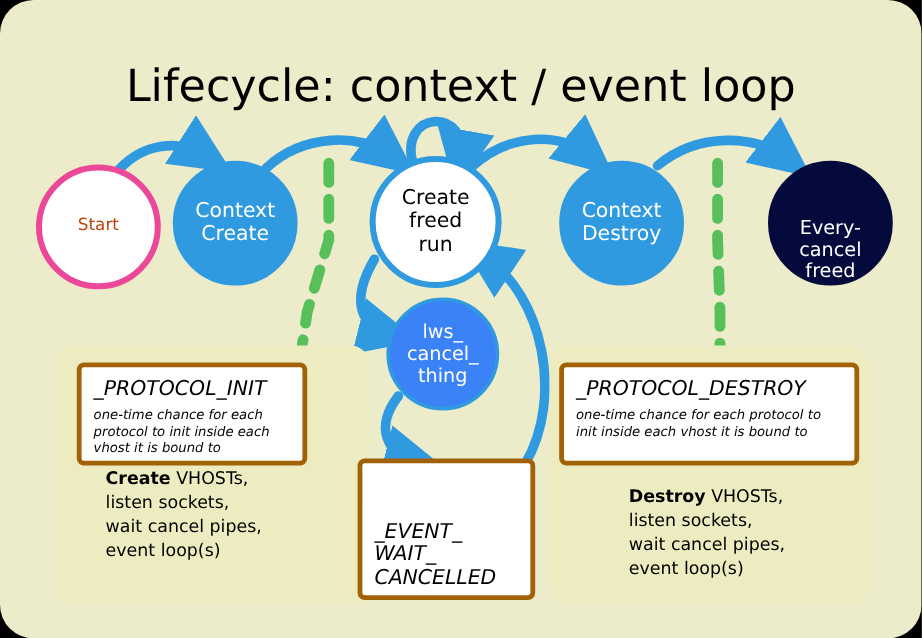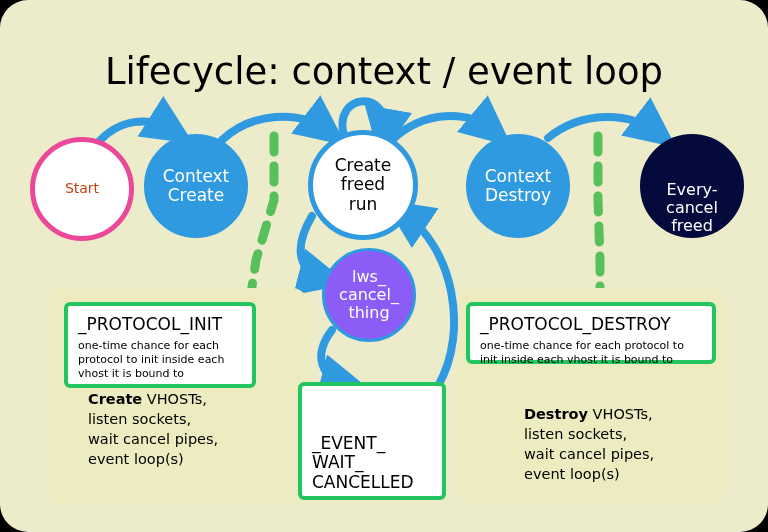--- a/index.html
+++ b/index.html
@@ -7,27 +7,27 @@
   #stage{position:relative;width:768px;height:532px;background:#ececcb;border-radius:28px;overflow:hidden;}
   #svg-layer{position:absolute;left:0;top:0;width:768px;height:532px;}
   .title{position:absolute;left:0;top:18px;width:768px;text-align:center;font-size:37px;color:#000;letter-spacing:0px;margin-top:32px;}
   .node{position:absolute;border-radius:50%;display:flex;align-items:center;justify-content:center;text-align:center;line-height:1.12;}
   .node span{display:block;}
   .n-start{left:30px;top:137px;width:94px;height:94px;background:#ffffff;border:5px solid #ec4899;font-size:14px;color:#c2410c;}
   .n-ctx-create{left:144px;top:134px;width:98px;height:98px;background:#2f9ae0;border:3px solid #2f9ae0;font-size:17px;color:#ffffff;}
   .n-event-loop{left:308px;top:130px;width:100px;height:100px;background:#ffffff;border:5px solid #2f9ae0;font-size:17px;color:#000;}
   .n-ctx-destroy{left:466px;top:134px;width:98px;height:98px;background:#2f9ae0;border:3px solid #2f9ae0;font-size:17px;color:#ffffff;}
   .n-freed{left:640px;top:134px;width:98px;height:98px;background:#050a3c;border:3px solid #050a3c;font-size:16px;color:#ffffff;align-items:flex-end;}
-  .n-cancel{left:322px;top:248px;width:88px;height:88px;background:#8b5cf6;border:3px solid #2f9ae0;font-size:16px;color:#ffffff;}
+  .n-cancel{left:322px;top:248px;width:88px;height:88px;background:#3b82f6;border:3px solid #2f9ae0;font-size:16px;color:#ffffff;}
   .panel{position:absolute;background:#ececc0;border-radius:16px;}
   .panel-left{left:46px;top:288px;width:262px;height:216px;}
   .panel-right{left:458px;top:288px;width:266px;height:216px;}
-  .card{position:absolute;background:#ffffff;border:4px solid #22c55e;border-radius:6px;padding:8px 10px 10px 10px;box-sizing:border-box;}
+  .card{position:absolute;background:#ffffff;border:4px solid #a16207;border-radius:6px;padding:8px 10px 10px 10px;box-sizing:border-box;font-style:italic;}
   .card-proto-init{left:64px;top:302px;width:192px;height:86px;}
-  .card-proto-destroy{left:466px;top:302px;width:250px;height:62px;}
+  .card-proto-destroy{left:466px;top:302px;width:250px;height:86px;}
   .card-event-wait{left:298px;top:382px;width:148px;height:118px;}
   .card .hdr{font-size:17px;color:#000;margin-bottom:5px;}
   .card .sub{font-size:11px;color:#000;line-height:1.28;}
   .card-event-wait .hdr{font-size:17px;line-height:1.14;margin-top:40px;}
   .panel-note{position:absolute;font-size:14.5px;color:#000;line-height:1.38;}
   .note-left{left:88px;top:389px;width:230px;}
   .note-right{left:524px;top:404px;width:230px;}
   .note-strong{font-weight:bold;}
 </style>
 </head>

